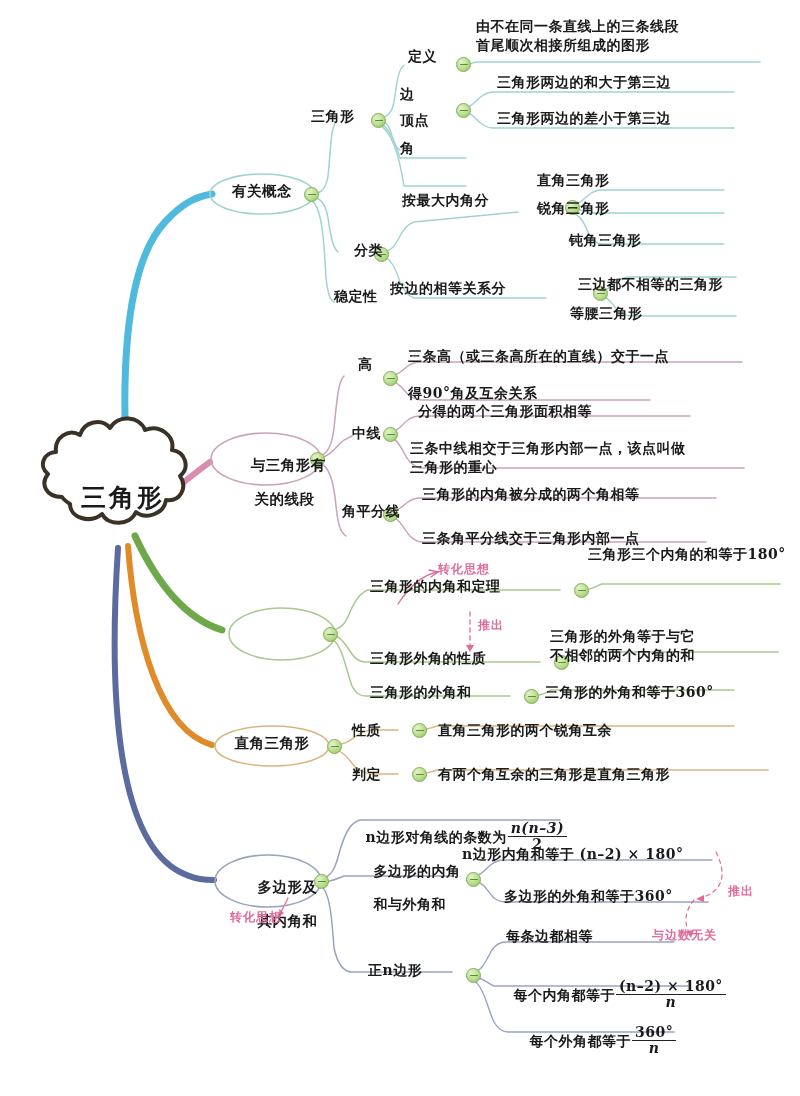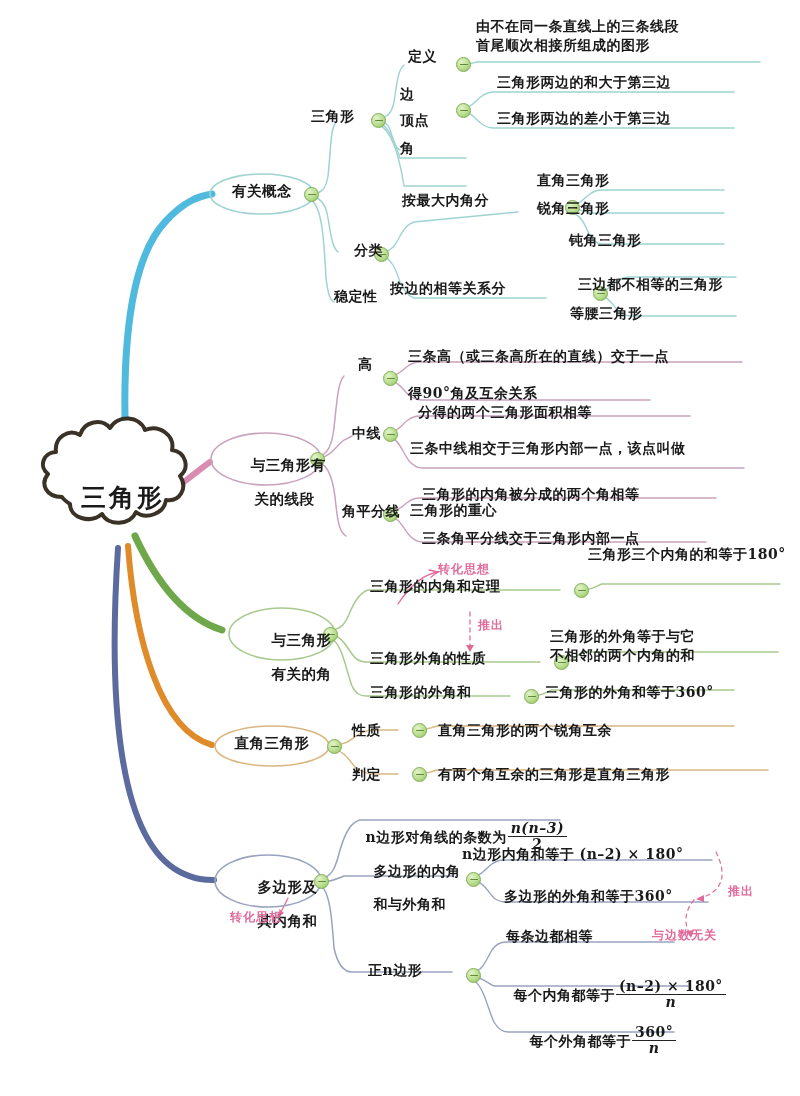--- a/index.html
+++ b/index.html
@@ -199,32 +199,28 @@
   <div class="lbl topic" style="left:214px;top:441px;width:104px;">
     <span>与三角形有</span><br>
     <span>关的线段</span>
   </div>
 
   <div class="lbl sub" style="left:358px;top:356px;">高</div>
   <div class="lbl leaf" style="left:408px;top:348px;">三条高（或三条高所在的直线）交于一点</div>
   <div class="lbl leaf" style="left:408px;top:385px;">得90°角及互余关系</div>
 
   <div class="lbl sub" style="left:352px;top:425px;">中线</div>
-  <div class="lbl leaf" style="left:418px;top:404px;">分得的两个三角形面积相等</div>
+  <div class="lbl leaf" style="left:418px;top:404px;font-family:Liberation Mono, monospace;">分得的两个三角形面积相等</div>
   <div class="lbl leaf" style="left:410px;top:440px;">三条中线相交于三角形内部一点，该点叫做</div>
-  <div class="lbl leaf" style="left:410px;top:459px;margin-top:43px;">三角形的重心</div>
+  <div class="lbl leaf" style="left:410px;top:459px;">三角形的重心</div>
 
   <div class="lbl sub" style="left:342px;top:503px;">角平分线</div>
   <div class="lbl leaf" style="left:422px;top:486px;">三角形的内角被分成的两个角相等</div>
   <div class="lbl leaf" style="left:422px;top:530px;">三条角平分线交于三角形内部一点</div>
 
-  <div class="lbl topic" style="left:234px;top:616px;width:98px;">
-    <span>与三角形</span><br>
-    <span>有关的角</span>
-  </div>
 
   <div class="lbl leaf" style="left:370px;top:578px;">三角形的内角和定理</div>
   <div class="lbl leaf" style="left:588px;top:546px;">三角形三个内角的和等于180°</div>
 
   <div class="lbl leaf" style="left:370px;top:650px;">三角形外角的性质</div>
   <div class="lbl leaf" style="left:550px;top:628px;">三角形的外角等于与它</div>
   <div class="lbl leaf" style="left:550px;top:647px;">不相邻的两个内角的和</div>
 
   <div class="lbl leaf" style="left:370px;top:684px;">三角形的外角和</div>
   <div class="lbl leaf" style="left:545px;top:684px;">三角形的外角和等于360°</div>

